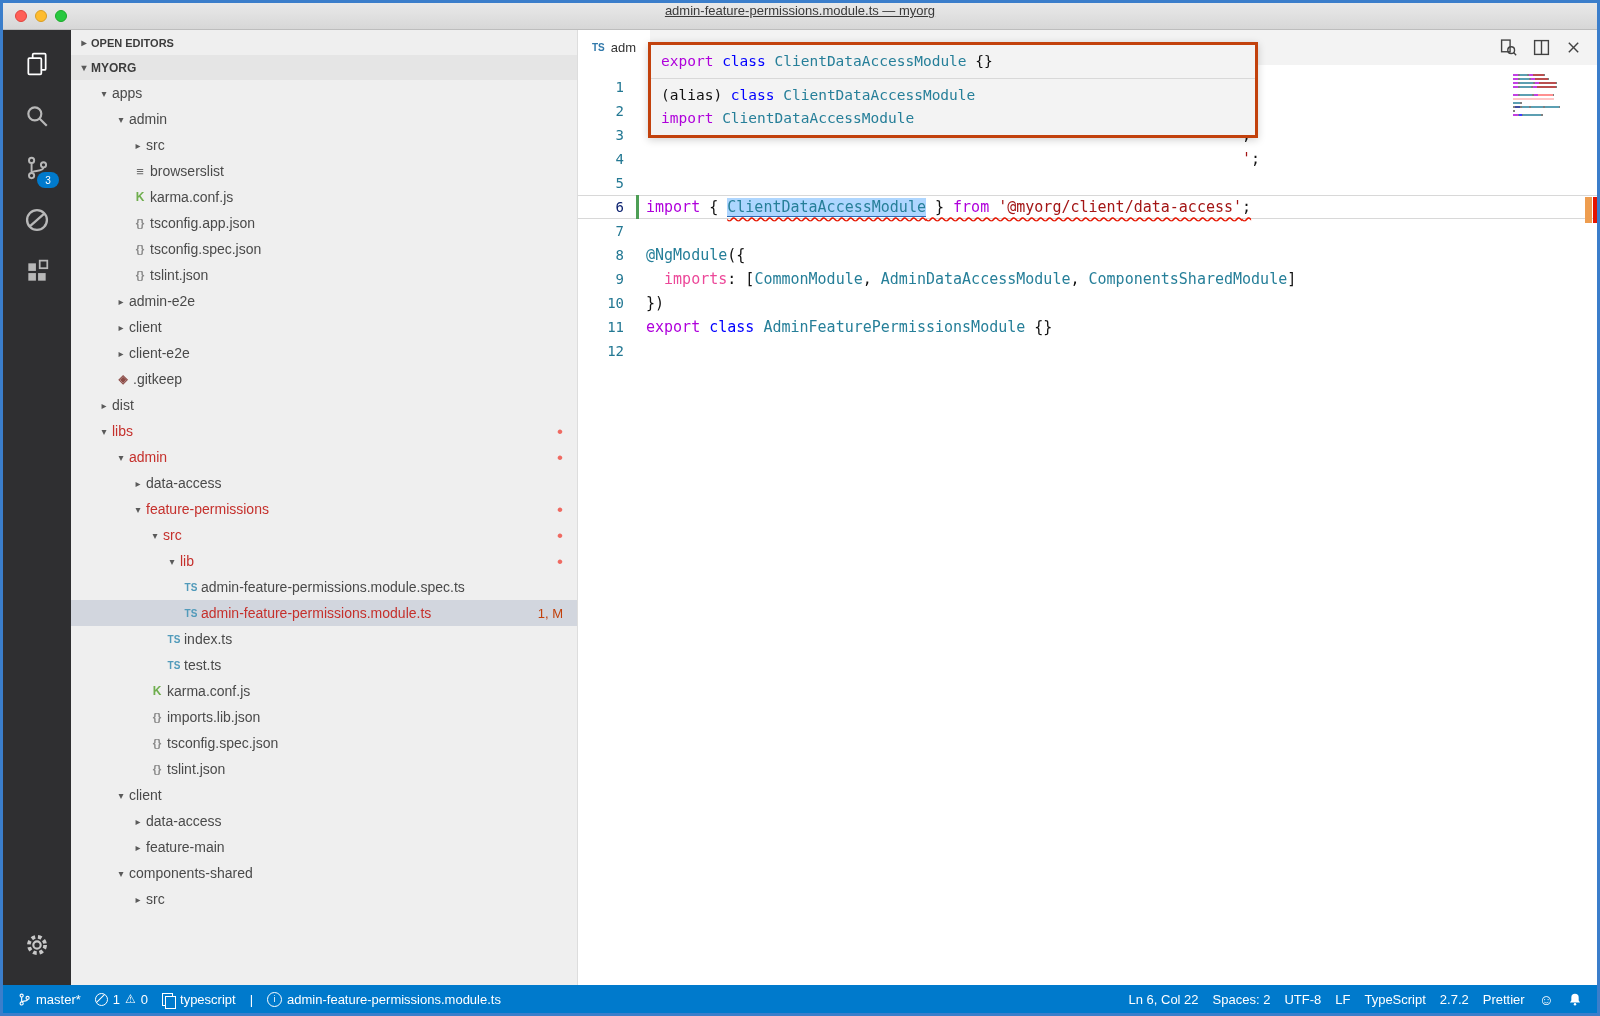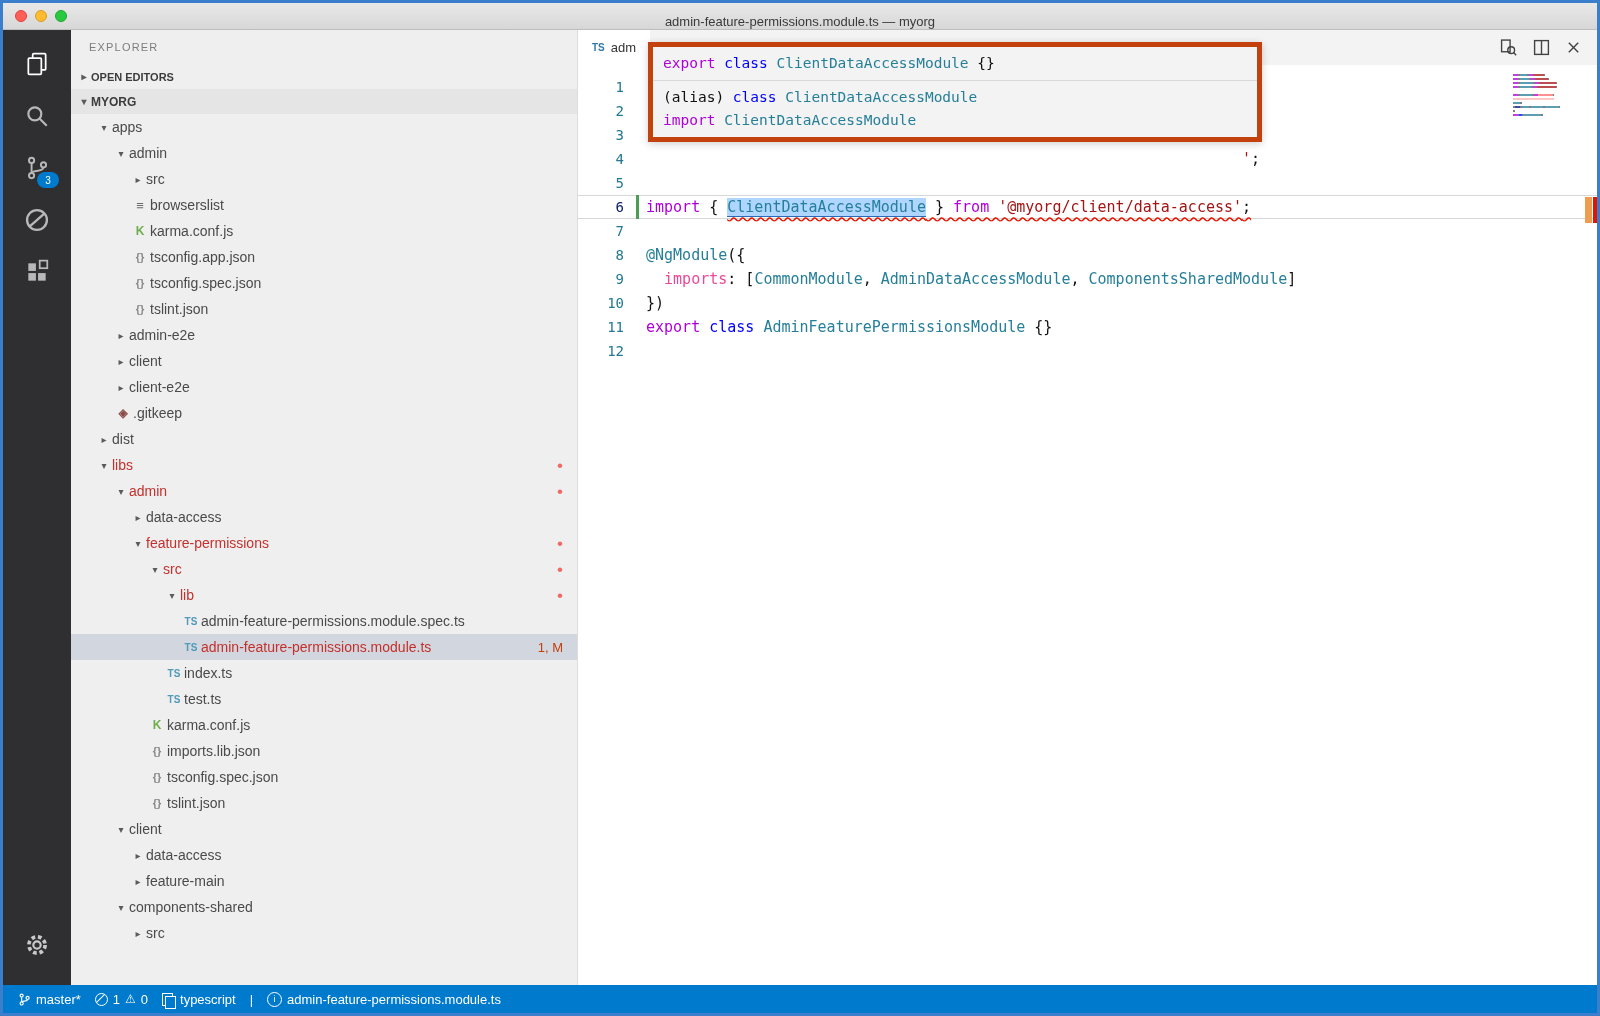--- a/index.html
+++ b/index.html
@@ -1,20 +1,20 @@
 <!DOCTYPE html>
 <html><head>
 <meta charset="utf-8">
 <style>
   html,body{margin:0;padding:0;}
   body{width:1600px;height:1016px;overflow:hidden;font-family:"Liberation Sans",sans-serif;-webkit-font-smoothing:antialiased;}
   .window{box-sizing:border-box;width:1600px;height:1016px;border:3px solid #3b7ecb;display:flex;flex-direction:column;background:#fff;}
 
   
-  .titlebar{height:26px;flex:none;background:linear-gradient(#e9e9e9,#d7d7d7);border-bottom:1px solid #bdbdbd;display:flex;align-items:flex-end;justify-content:center;position:relative;font-size:13px;color:#3a3a3a;}
+  .titlebar{height:26px;flex:none;background:linear-gradient(#e9e9e9,#d7d7d7);border-bottom:1px solid #bdbdbd;display:flex;align-items:flex-start;justify-content:center;position:relative;font-size:13px;color:#3a3a3a;text-decoration:underline;}
   .traffic{position:absolute;left:12px;top:0;bottom:0;display:flex;align-items:center;gap:8px;}
   .tl{width:12px;height:12px;border-radius:50%;}
   .tl.red{background:#ff5f57;border:1px solid #e0443e;box-sizing:border-box;}
   .tl.yellow{background:#febc2e;border:1px solid #d89e24;box-sizing:border-box;}
   .tl.green{background:#28c840;border:1px solid #1aab29;box-sizing:border-box;}
 
   .main{flex:1;display:flex;min-height:0;}
 
   
   .activitybar{width:68px;flex:none;background:#2f2f31;display:flex;flex-direction:column;align-items:center;padding-top:8px;}
@@ -64,21 +64,21 @@
   .tok.kw{color:#af00db;}
   .tok.kwb{color:#0000ff;}
   .tok.type{color:#267f99;}
   .tok.var{color:#ec4899;}
   .tok.str{color:#a31515;}
   .tok.pun{color:#111;}
   .tok.sq{text-decoration:underline;text-decoration-style:wavy;text-decoration-color:#e51400;text-decoration-skip-ink:none;text-underline-offset:4px;}
   .tok.word-hl{background:#aed6ff;border-bottom:1px solid #2a6bb8;}
 
   
-  .hover{position:absolute;left:70px;top:12px;width:604px;background:#f3f3f3;border:5px solid #c2410c;box-shadow:0 2px 8px rgba(0,0,0,.18);font-family:"DejaVu Sans Mono",monospace;font-size:14.5px;z-index:6;}
+  .hover{position:absolute;left:70px;top:12px;width:604px;background:#f3f3f3;border:3px solid #c2410c;box-shadow:0 2px 8px rgba(0,0,0,.18);font-family:"DejaVu Sans Mono",monospace;font-size:14.5px;z-index:6;}
   .hover-sec{padding:5px 10px;line-height:23px;white-space:pre-wrap;color:#1e1e1e;}
   .hover-sec + .hover-sec{border-top:1px solid #d8d8d8;}
 
   
   .minimap{position:absolute;right:18px;top:44px;width:66px;z-index:2;}
   .mm-row{height:2px;margin-bottom:2px;display:flex;opacity:.75;}
   .mm-row span{height:2px;display:inline-block;}
   .ruler{position:absolute;right:0;top:35px;bottom:0;width:14px;z-index:3;}
   .mk{position:absolute;}
   .mk.orange{right:5px;top:132px;width:7px;height:26px;background:#ee9d4f;}
@@ -152,21 +152,20 @@
       <div class="ab-spacer"></div>
       <div class="ab-item ab-bottom">
         <svg width="26" height="26" viewBox="0 0 24 24" fill="none" stroke="#c9c9c9">
           <circle cx="12" cy="12" r="7.5" stroke-width="3.4" stroke-dasharray="3.4 2.6"></circle>
           <circle cx="12" cy="12" r="3.4" stroke-width="2"></circle>
         </svg>
       </div>
     </div>
 
     <div class="sidebar">
-      <div class="sb-title">EXPLORER</div>
       <div class="sec-row">
         <span class="chev">▸</span>
         <span>OPEN EDITORS</span>
       </div>
       <div class="sec-row root">
         <span class="chev">▾</span>
         <span>MYORG</span>
       </div>
       <div class="tree">
           <div class="tree-row" style="padding-left: 25px;">
@@ -461,15 +460,31 @@
     <div class="sb-item">
       <span class="ico-copy"></span>
       <span>typescript</span>
     </div>
     <div class="sb-item">|</div>
     <div class="sb-item">
       <span class="ico-info">i</span>
       <span>admin-feature-permissions.module.ts</span>
     </div>
 
+    <div class="sb-right">
+      <div class="sb-item">Ln 6, Col 22</div>
+      <div class="sb-item">Spaces: 2</div>
+      <div class="sb-item">UTF-8</div>
+      <div class="sb-item">LF</div>
+      <div class="sb-item">TypeScript</div>
+      <div class="sb-item">2.7.2</div>
+      <div class="sb-item">Prettier</div>
+      <div class="sb-item ico-smile">☺</div>
+      <div class="sb-item">
+        <svg width="14" height="15" viewBox="0 0 16 16" fill="#fff">
+          <path d="M8 1.5a4.2 4.2 0 0 1 4.2 4.2v3.4l1.6 2.2H2.2l1.6-2.2V5.7A4.2 4.2 0 0 1 8 1.5z"></path>
+          <circle cx="8" cy="13.4" r="1.4"></circle>
+        </svg>
+      </div>
+    </div>
   </div>
 
 </div>
 
 </body></html>

